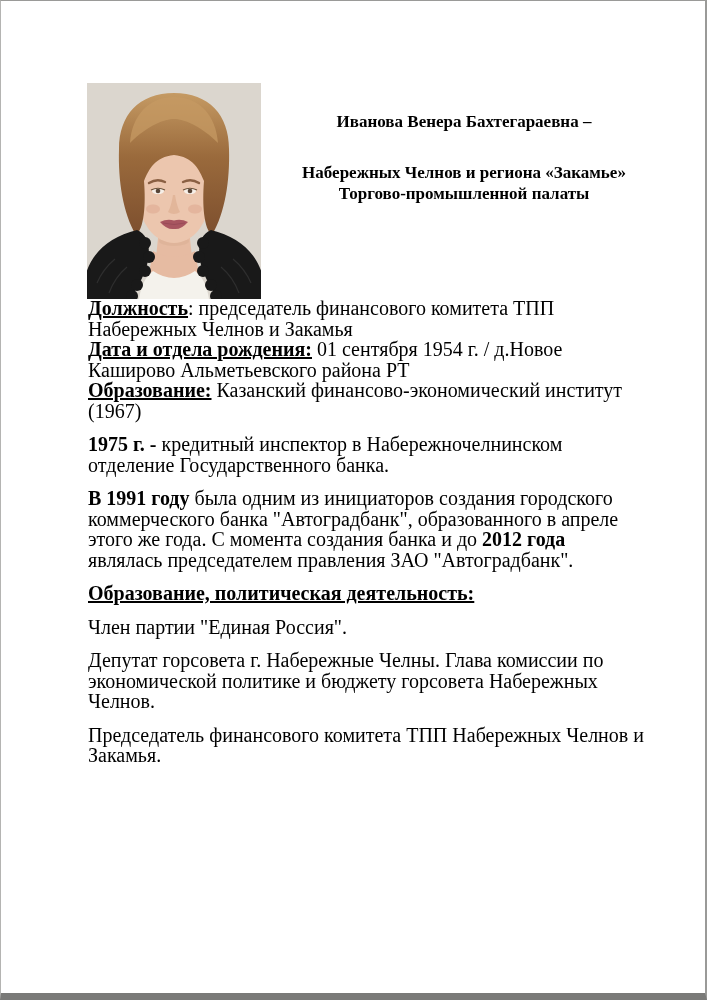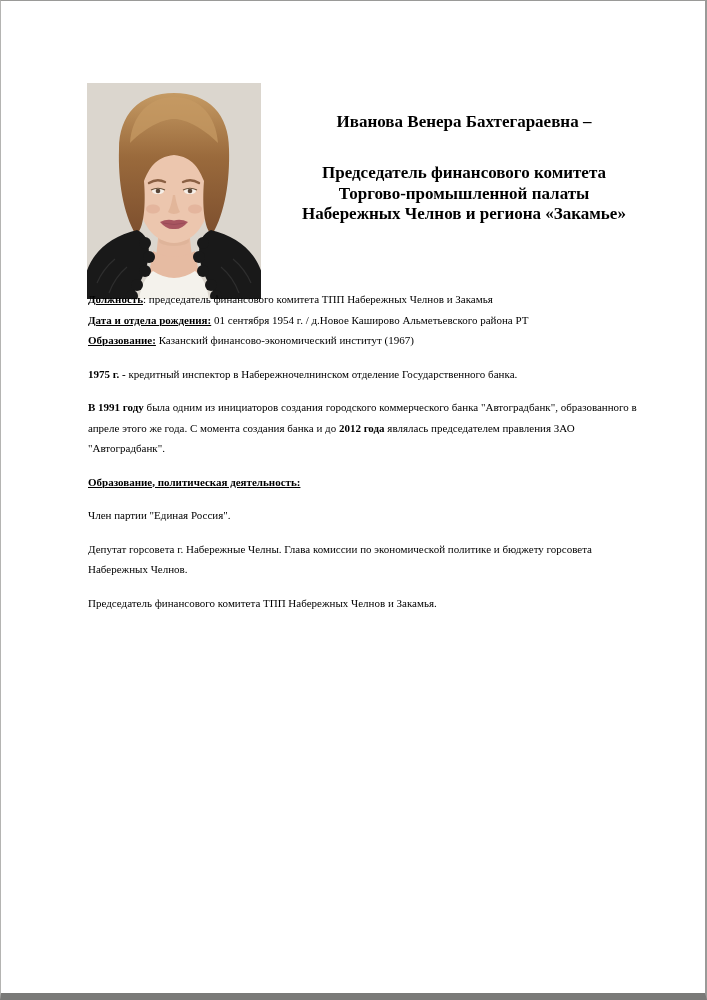--- a/index.html
+++ b/index.html
@@ -20,22 +20,22 @@
     position:absolute; left:86px; top:82px;
     width:174px; height:216px;
   }
   .photo svg { display:block; }
   .header-block {
     position:absolute; left:280px; top:86px; width:366px;
     text-align:center; font-weight:bold; font-size:17px; line-height:21px;margin-top:24px;
   }
   .titles { margin-top:31px; line-height:20.5px; }
   .body-text {
-    position:absolute; left:87px; top:288px; width:556px;
-    font-size:11px; line-height:20.5px;
+    position:absolute; left:87px; top:297px; width:556px;
+    font-size:20px; line-height:20.5px;
   }
   .body-text p { margin:0 0 13px 0; }
   .b { font-weight:bold; }
   .u { text-decoration:underline; }
   .heading { font-weight:bold; text-decoration:underline; }
 </style>
 </head>
 <body>
 
 <div class="page">
@@ -96,23 +96,22 @@
       <circle cx="116" cy="188" r="6" fill="#191919"></circle>
       <circle cx="124" cy="202" r="6" fill="#191919"></circle>
       <circle cx="129" cy="213" r="6" fill="#191919"></circle>
       <path d="M10,200 Q16,186 28,176 M22,210 Q28,194 40,184 M164,200 Q158,186 146,176 M152,210 Q146,194 134,184" stroke="#333" stroke-width="1.2" fill="none" opacity="0.8"></path>
     </svg>
   </div>
 
   <div class="header-block">
     <div class="name">Иванова Венера Бахтегараевна –</div>
     <div class="titles">
-      <div>Председатель финансового комитета</div>
+      <div>Набережных Челнов и региона «Закамье»</div>
       <div>Торгово-промышленной палаты</div>
-      <div>Набережных Челнов и региона «Закамье»</div>
     </div>
   </div>
 
   <div class="body-text">
 
     <p><span class="b u">Должность</span><span>: председатель финансового комитета ТПП Набережных Челнов и Закамья</span><br>
     <span class="b u">Дата и отдела рождения:</span><span> 01 сентября 1954 г. / д.Новое Каширово Альметьевского района РТ</span><br>
     <span class="b u">Образование:</span><span> Казанский финансово-экономический институт (1967)</span></p>
 
 

